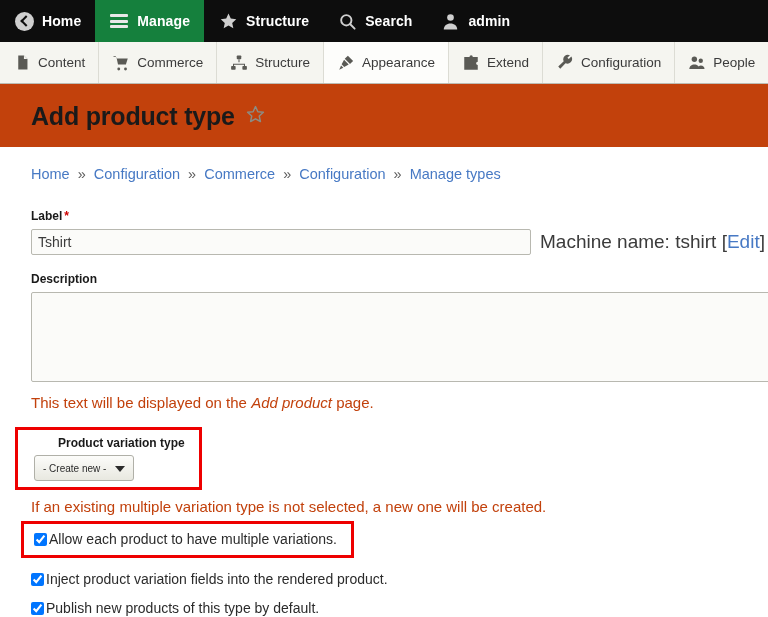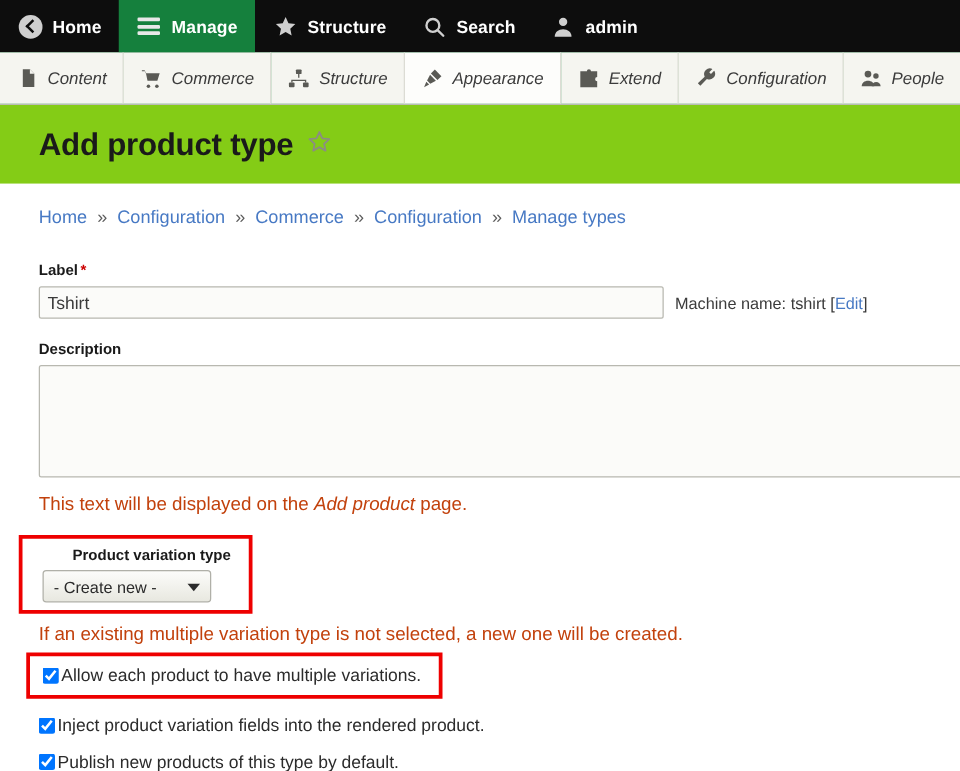--- a/index.html
+++ b/index.html
@@ -61,24 +61,23 @@
   }
   
   .ic-burger { width: 18px; height: 14px; display: flex; flex-direction: column; justify-content: space-between; }
   .ic-burger span { display: block; height: 3px; background: #e8e8e8; border-radius: 1px; }
 
   
   #toolbar-tray {
     display: flex;
     align-items: stretch;
     height: 41px;
-    background: #15803d;
+    background: #5eead4;
     border-bottom: 1px solid #bcbcb4;
     box-shadow: 0 2px 2px -1px rgba(0,0,0,.18);
-    font-style: italic;
   }
   .tray-item {
     display: flex;
     align-items: center;
     gap: 7px;
     padding: 0 13px;
     font-size: 13.5px;
     color: #3b3b3b;
     border-right: 1px solid #dcdcd4;
     cursor: pointer;
@@ -92,21 +91,21 @@
     flex: none;
     display: inline-flex;
     align-items: center;
     justify-content: center;
     color: #5a5a55;
   }
   .tray-icon svg { display: block; }
 
   
   #title-band {
-    background: #84cc16;
+    background: #c2410c;
     padding: 18px 0 16px 31px;
   }
   #page-title {
     font-size: 25px;
     font-weight: bold;
     color: #1a1a1a;
     display: flex;
     align-items: center;
     gap: 10px;
     letter-spacing: -.2px;
@@ -144,21 +143,21 @@
     padding: 3px 6px;
     font-size: 14px;
     font-family: "Liberation Sans", sans-serif;
     color: #3b3b3b;
     background: #fbfbf9;
     border: 1px solid #b8b8b0;
     border-radius: 2px;
     outline: none;
   }
   .machine-name {
-    font-size: 13px;
+    font-size: 19px;
     color: #3b3b3b;
     padding-left: 9px;
     white-space: nowrap;
   }
   .machine-name a { color: #4779c4; text-decoration: none; cursor: pointer; }
 
   textarea.desc-input {
     width: 760px;
     height: 90px;
     box-sizing: border-box;
@@ -185,24 +184,24 @@
     box-sizing: border-box;
   }
   #anno-variation {
     margin: 16px 0 0 -16px;
     padding: 4px 14px 6px 16px;
   }
   #anno-variation .form-label { margin: 2px 0 5px 0; padding-left: 24px; }
 
   select.styled-select {
     font-family: "Liberation Sans", sans-serif;
-    font-size: 13px;
+    font-size: 10px;
     color: #2b2b2b;
     height: 26px;
-    padding: 2px 42px 2px 8px;
+    padding: 2px 26px 2px 8px;
     border: 1px solid #b0b0a8;
     border-radius: 3px;
     background-color: #f2f2ec;
     background-image: linear-gradient(#fcfcfa, #e8e8e0);
     -webkit-appearance: none;
     -moz-appearance: none;
     appearance: none;
     outline: none;
     cursor: pointer;
   }

